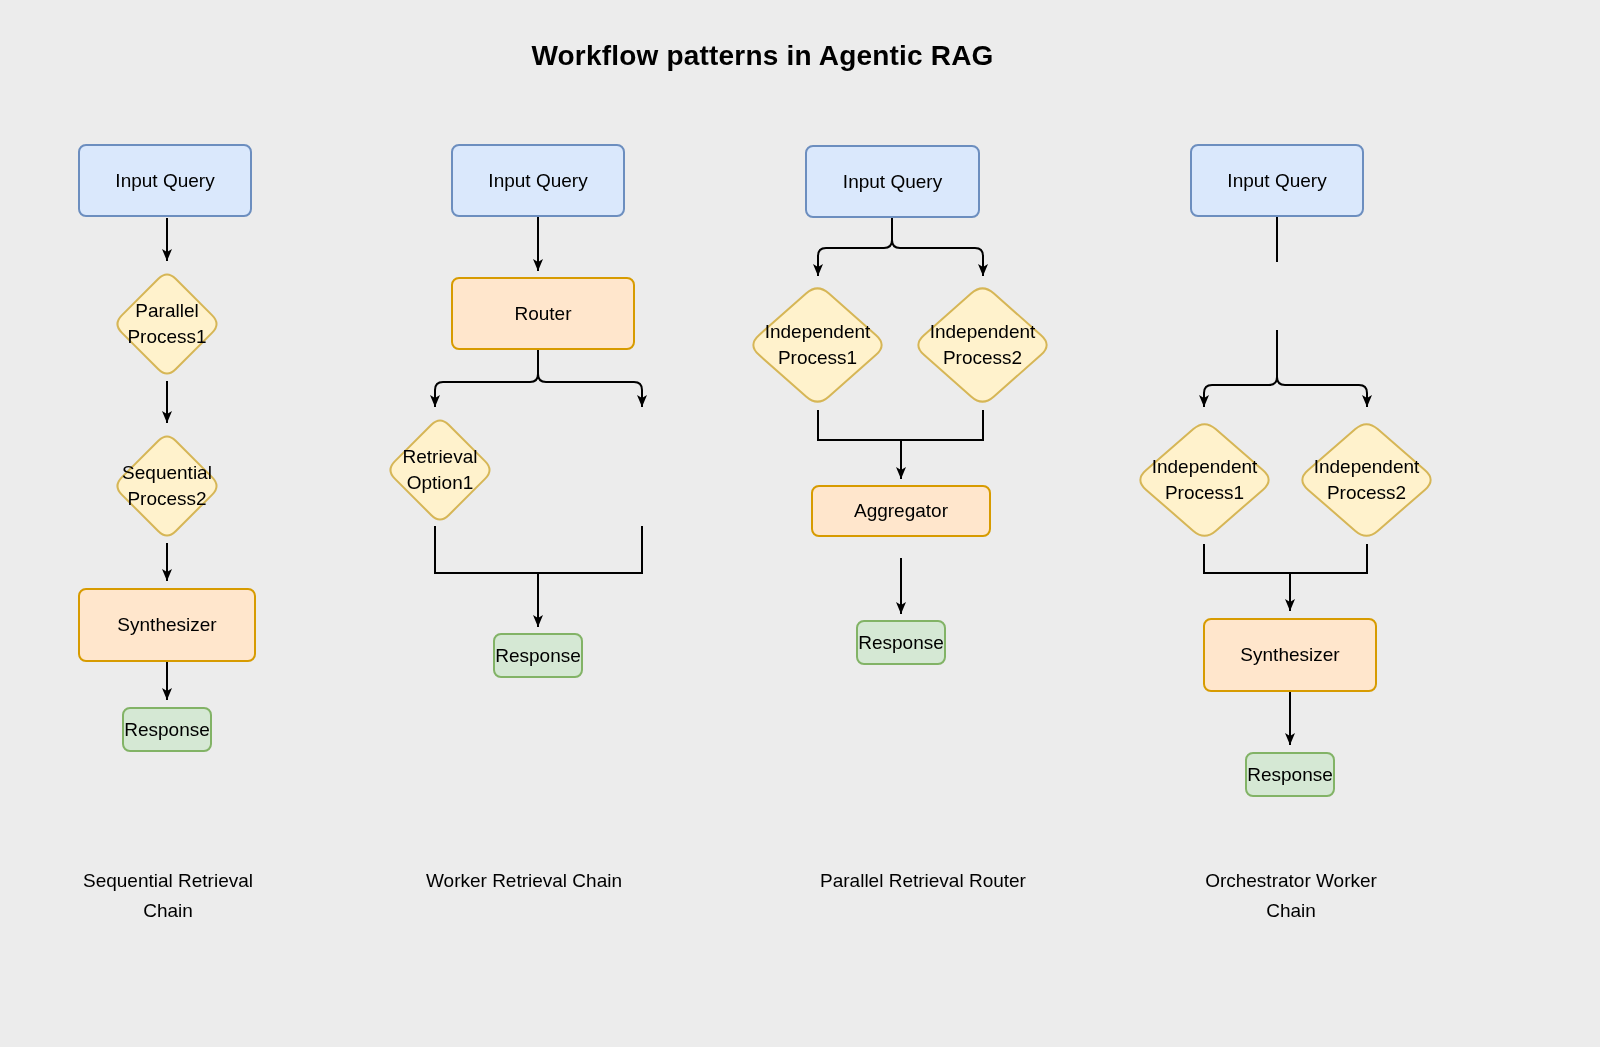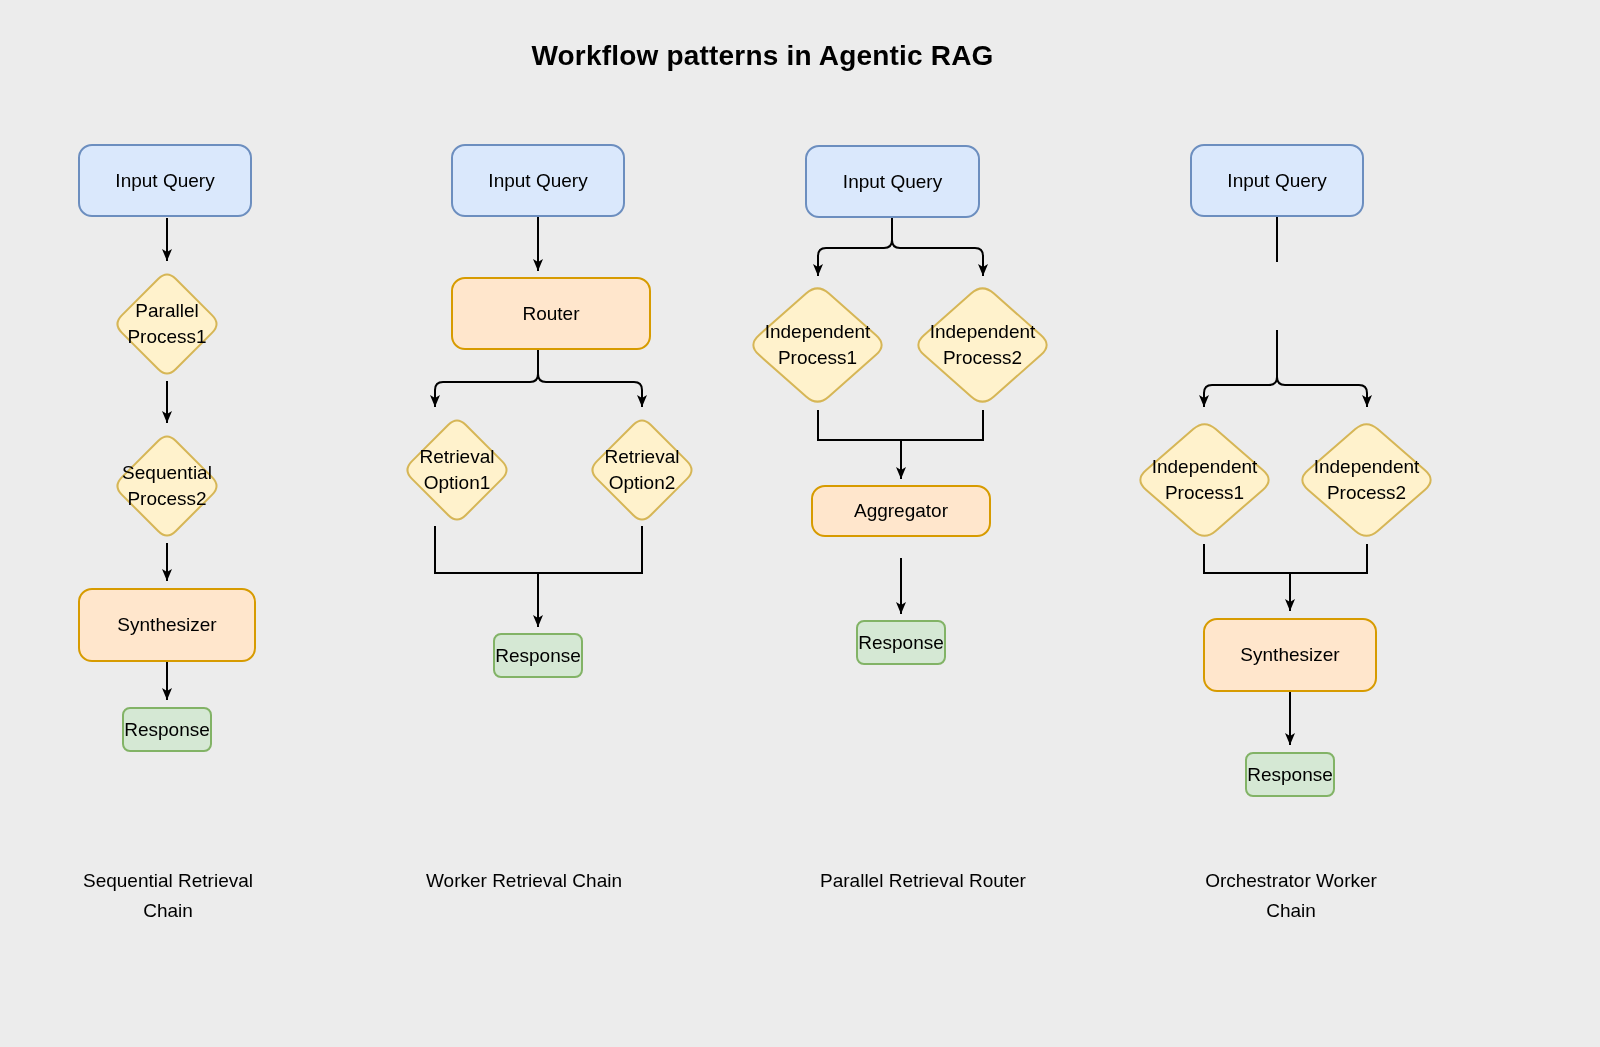--- a/index.html
+++ b/index.html
@@ -12,21 +12,21 @@
   html,body{margin:0;padding:0;}
   body{background:var(--bg);font-family:"Liberation Sans","DejaVu Sans",sans-serif;color:var(--text);}
   .stage{position:relative;width:1600px;height:1047px;background:var(--bg);overflow:hidden;}
   .title{position:absolute;left:0;top:40px;width:1525px;text-align:center;
          font-size:28px;font-weight:700;letter-spacing:.2px;}
   .layer{position:absolute;left:0;top:0;width:1600px;height:1047px;}
   .edge{fill:none;stroke:var(--line);stroke-width:2;}
   .arrowed{marker-end:url(#arrowhead);}
   .node{position:absolute;display:flex;align-items:center;justify-content:center;
         text-align:center;font-size:19px;line-height:1.25;box-sizing:border-box;
-        border:2px solid;border-radius:14px;z-index:2;}
+        border:2px solid;border-radius:8px;z-index:2;}
   .node.blue{background:var(--blue-fill);border-color:var(--blue-stroke);}
   .node.orange{background:var(--orange-fill);border-color:var(--orange-stroke);}
   .node.green{background:var(--green-fill);border-color:var(--green-stroke);border-radius:8px;}
   .diamond{position:absolute;z-index:2;}
   .diamond svg{position:absolute;left:0;top:0;width:100%;height:100%;overflow:visible;}
   .dshape{fill:var(--yellow-fill);stroke:var(--yellow-stroke);stroke-width:2;
           stroke-linejoin:round;vector-effect:non-scaling-stroke;}
   .dlabel{position:absolute;inset:0;display:flex;align-items:center;justify-content:center;
           text-align:center;font-size:19px;line-height:1.38;padding:0 8px;}
   .caption{position:absolute;top:866px;width:220px;text-align:center;font-size:19px;
@@ -90,34 +90,28 @@
     <span>Synthesizer</span>
   </div>
   <div class="node green" style="left:122px;top:707px;width:90px;height:45px">
     <span>Response</span>
   </div>
   <div class="caption" style="left:58px">Sequential Retrieval Chain</div>
 
   <div class="node blue" style="left:451px;top:144px;width:174px;height:73px">
     <span>Input Query</span>
   </div>
-  <div class="node orange" style="left:451px;top:277px;width:200px;height:73px">
+  <div class="node orange" style="left:451px;top:277px;width:184px;height:73px">
     <span>Router</span>
   </div>
-  <div class="diamond" style="left:401px;top:414px;width:112px;height:112px">
+  <div class="diamond" style="left:384px;top:414px;width:112px;height:112px">
     <svg viewBox="0 0 104 104" preserveAspectRatio="none">
         <path class="dshape" d="M44,10 Q52,2 60,10 L94,44 Q102,52 94,60 L60,94 Q52,102 44,94 L10,60 Q2,52 10,44 Z"></path>
       </svg>
     <div class="dlabel">Retrieval Option1</div>
-  </div>
-  <div class="diamond" style="left:586px;top:414px;width:112px;height:112px">
-    <svg viewBox="0 0 104 104" preserveAspectRatio="none">
-        <path class="dshape" d="M44,10 Q52,2 60,10 L94,44 Q102,52 94,60 L60,94 Q52,102 44,94 L10,60 Q2,52 10,44 Z"></path>
-      </svg>
-    <div class="dlabel">Retrieval Option2</div>
   </div>
   <div class="node green" style="left:493px;top:633px;width:90px;height:45px">
     <span>Response</span>
   </div>
   <div class="caption" style="left:414px">Worker Retrieval Chain</div>
 
   <div class="node blue" style="left:805px;top:145px;width:175px;height:73px">
     <span>Input Query</span>
   </div>
   <div class="diamond" style="left:745px;top:281px;width:145px;height:128px">

